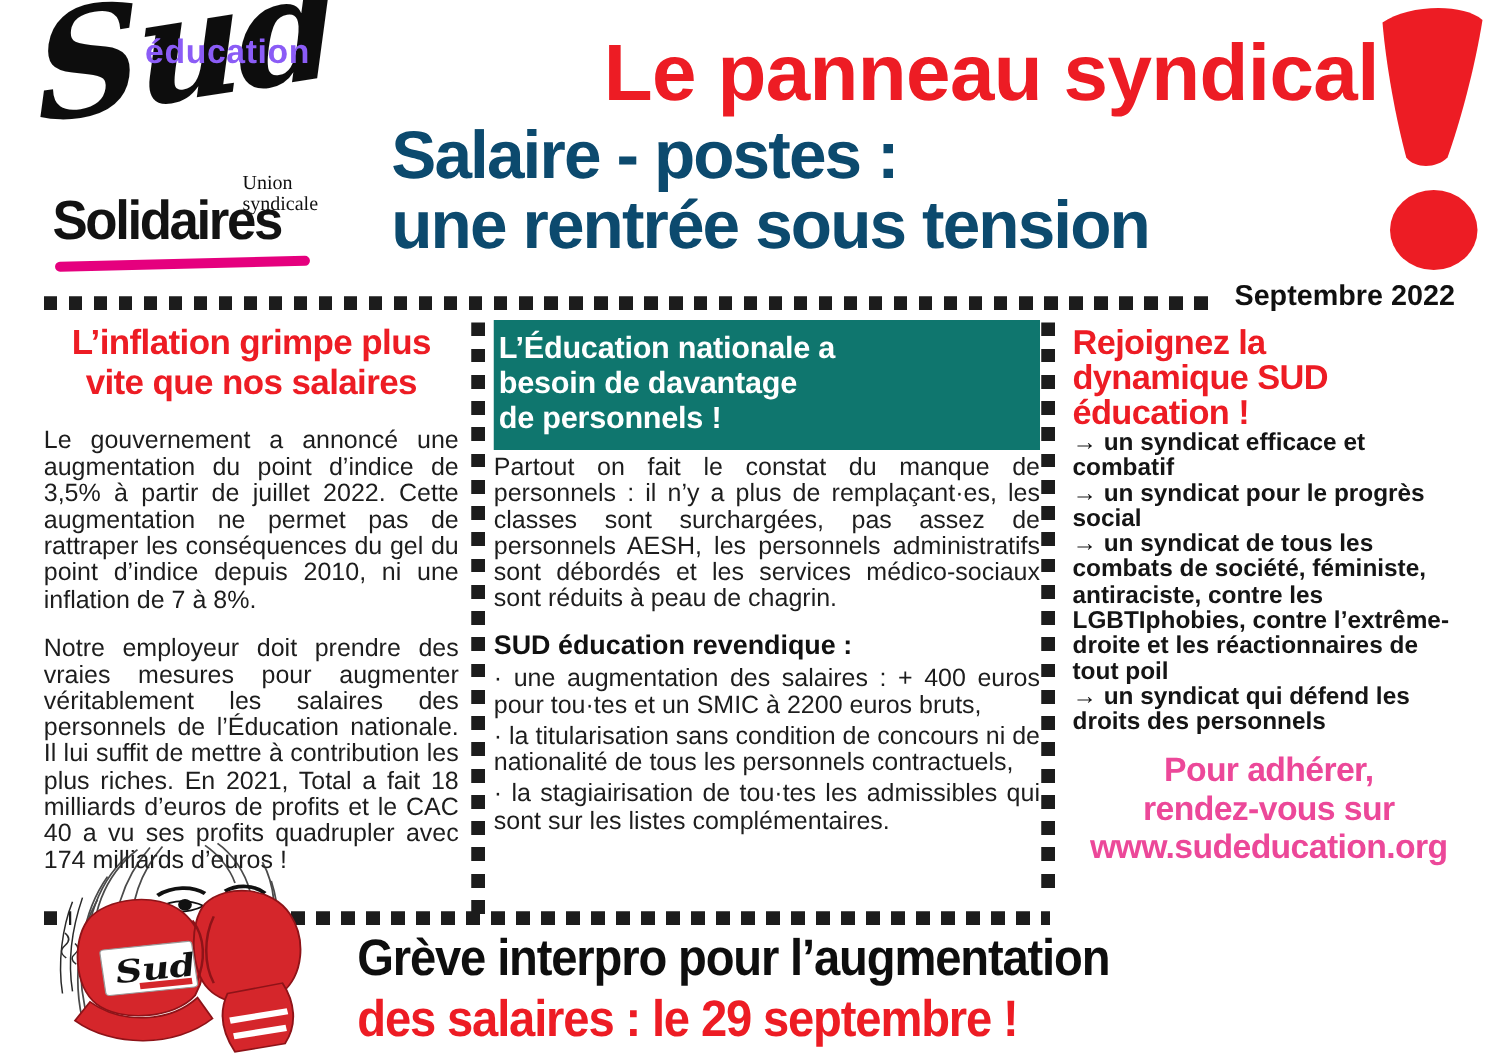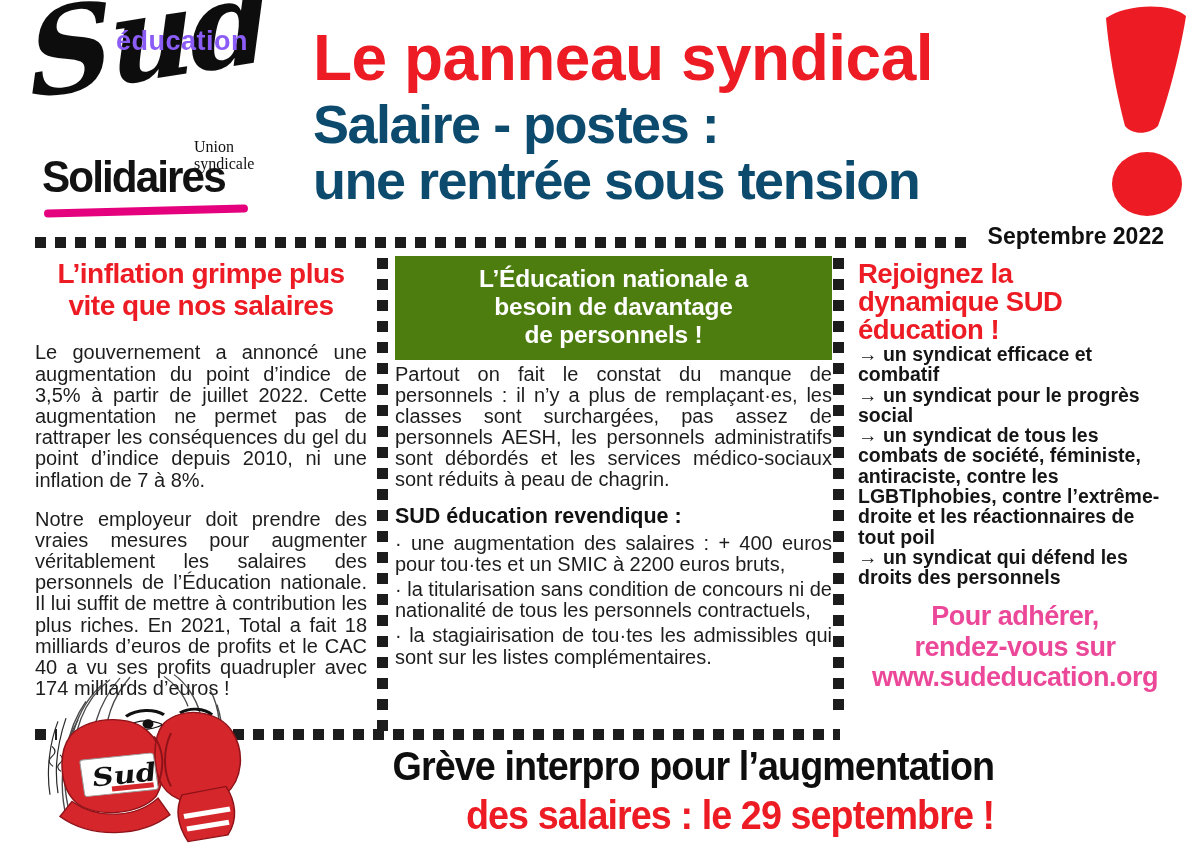--- a/index.html
+++ b/index.html
@@ -16,21 +16,21 @@
     position:absolute; left:2px; top:-18px; font-family:"DejaVu Serif", serif;
     font-style:italic; font-weight:bold; font-size:118px; line-height:1; color:#0d0d0d;
     transform:rotate(-9deg) skewX(-6deg); transform-origin:left bottom; letter-spacing:-4px;
   }
   .logo-union { position:absolute; left:164px; top:122px; font-family:"Liberation Serif", serif; font-size:16px; line-height:1.08; color:#101010; white-space:pre-line; }
   .logo-solidaires { position:absolute; left:12px; top:136px; font-size:44px; font-weight:bold; color:#121212; letter-spacing:-2px; transform:scaleX(0.96); transform-origin:left; }
   .logo-underline { position:absolute; left:14px; top:191px; width:204px; height:8px; background:#E5007E; border-radius:5px; transform:rotate(-1.4deg); }
 
   
   .header-titles { position:absolute; left:313px; top:26px; width:790px; }
-  .main-title { color:#ED1C24; font-size:64px; font-weight:bold; line-height:1.02; letter-spacing:-0.5px; }
+  .main-title { color:#ED1C24; font-size:64px; font-weight:bold; line-height:1.02; letter-spacing:-0.5px;text-align:right; }
   .subtitle { color:#0c4a6e; font-size:54px; font-weight:bold; line-height:1.04; letter-spacing:-1.5px; white-space:pre-line; margin-top:5px; }
   .exclamation { position:absolute; left:1092px; top:2px; width:105px; height:225px; }
   .date-label { position:absolute; top:223px; right:36px; font-size:23px; font-weight:bold; color:#101010; }
 
   
   .hrule { position:absolute; height:11px; background:repeating-linear-gradient(to right, #1c1c1c 0 11px, transparent 11px 20px); }
   .vrule { position:absolute; width:11px;  background:repeating-linear-gradient(to bottom, #1c1c1c 0 11px, transparent 11px 21px); }
   .hrule-top { left:35px; top:237px; width:940px; }
   .vrule-1 { left:377px; top:258px; height:478px; }
   .vrule-2 { left:833px; top:258px; height:458px; }
@@ -42,42 +42,42 @@
 
   .col-left { position:absolute; left:35px; top:258px; width:332px; }
   .col-left .col-heading {
     color:#ED1C24; font-size:28px; font-weight:bold; text-align:center;
     line-height:1.15; letter-spacing:-0.5px; white-space:pre-line; margin-bottom:20px;
   }
   .col-left p + p { margin-top:18px; }
 
   .col-mid { position:absolute; left:395px; top:256px; width:437px; }
   .callout {
-    background:#4d7c0f; color:#ffffff; text-align:center; font-weight:bold;
+    background:#0f766e; color:#ffffff; text-align:left; font-weight:bold;
     font-size:24.5px; line-height:1.15; padding:9px 4px 10px; white-space:pre-line; letter-spacing:-0.2px;
   }
   .col-mid .body-text { margin-top:4px; }
   .demands-heading { font-size:21.5px; font-weight:bold; color:#111111; margin-top:13px; }
   .demand { margin-top:12px; }
 
   .col-right { position:absolute; left:858px; top:260px; width:314px; }
   .col-right .col-heading {
     color:#ED1C24; font-size:27.5px; font-weight:bold; line-height:1.02;
     letter-spacing:-0.5px; white-space:pre-line;
   }
   .arrow-item { font-size:19.5px; font-weight:bold; color:#151515; line-height:1.04; }
   .arrow-item:first-of-type { margin-top:17px; }
   .join-cta {
     position:relative; left:-16px; width:346px; margin-top:14px;
     color:#ec4899; font-weight:bold; font-size:27px; line-height:1.13;
     text-align:center; white-space:pre-line; letter-spacing:-0.5px;
   }
 
   
-  .strike-banner { position:absolute; left:255px; top:746px; width:770px; text-align:right; }
+  .strike-banner { position:absolute; left:255px; top:746px; width:770px; text-align:left; }
   .strike-1 { font-size:41px; font-weight:bold; color:#0e0e0e; letter-spacing:-1px; line-height:1.0; transform:scaleX(0.92); transform-origin:center; }
   .strike-2 { font-size:41px; font-weight:bold; color:#ED1C24; letter-spacing:-1px; line-height:1.0; transform:scaleX(0.92); transform-origin:center; margin-top:8px; }
 
   .illustration { position:absolute; left:14px; top:668px; width:252px; height:181px; }
 </style>
 </head>
 <body>
 
 <div class="page">
 

